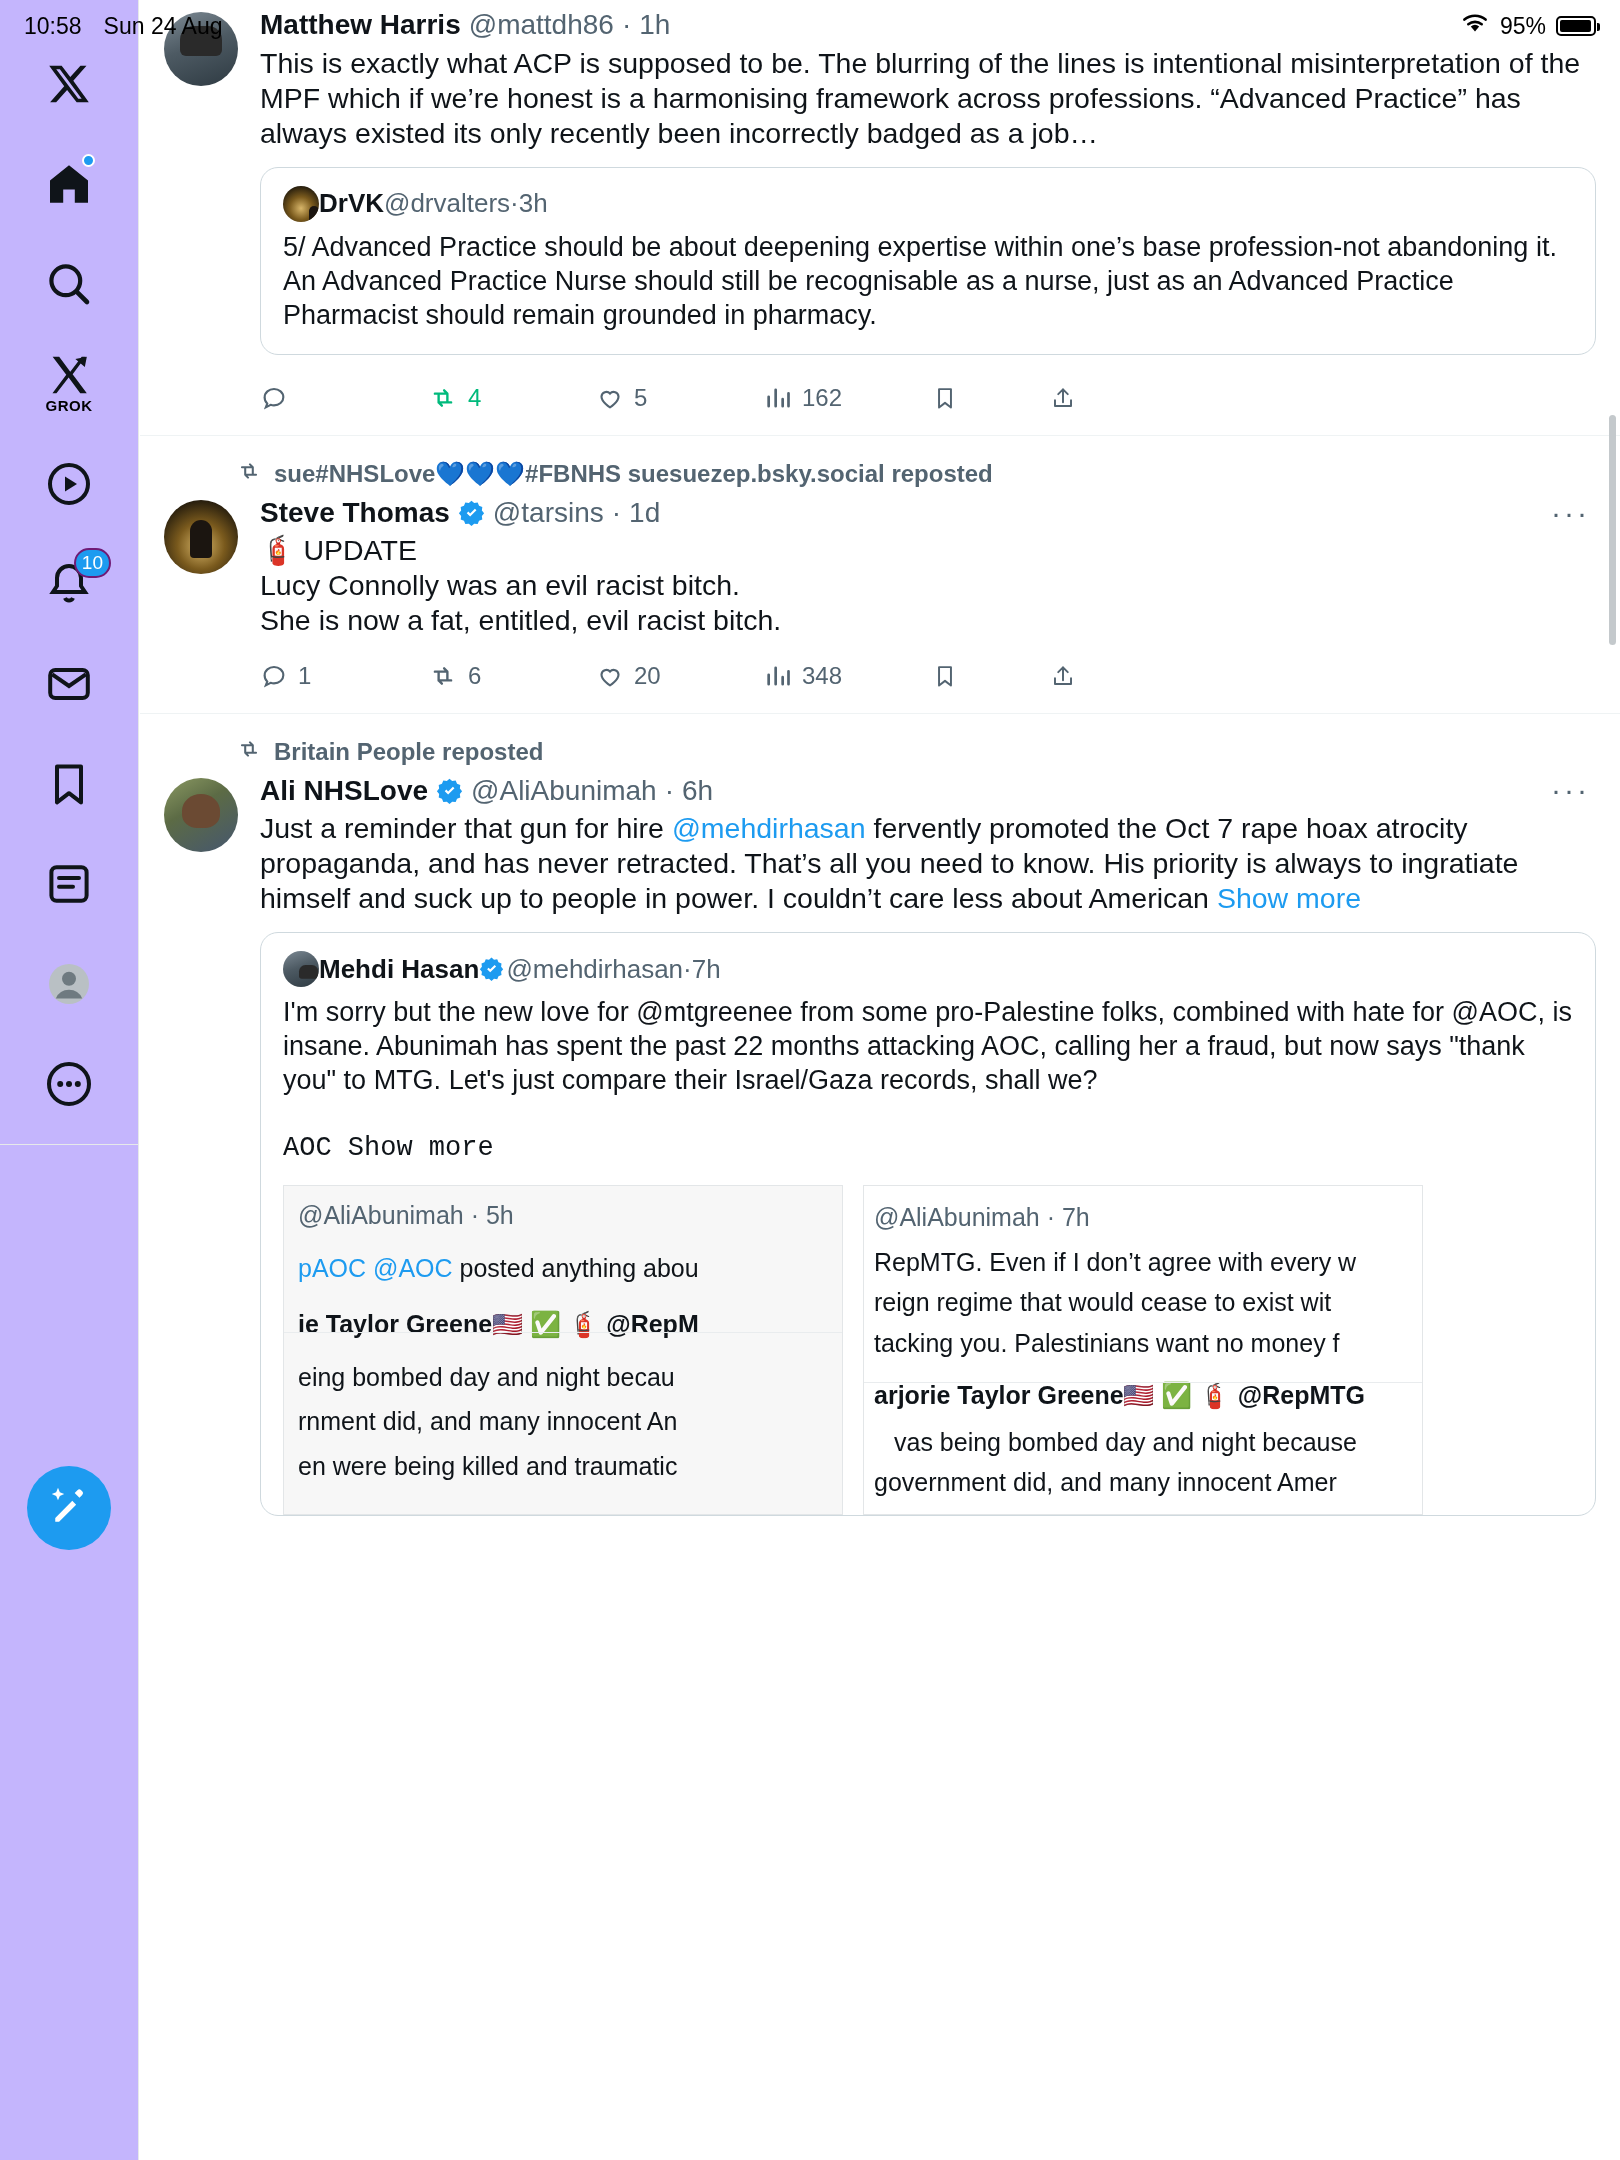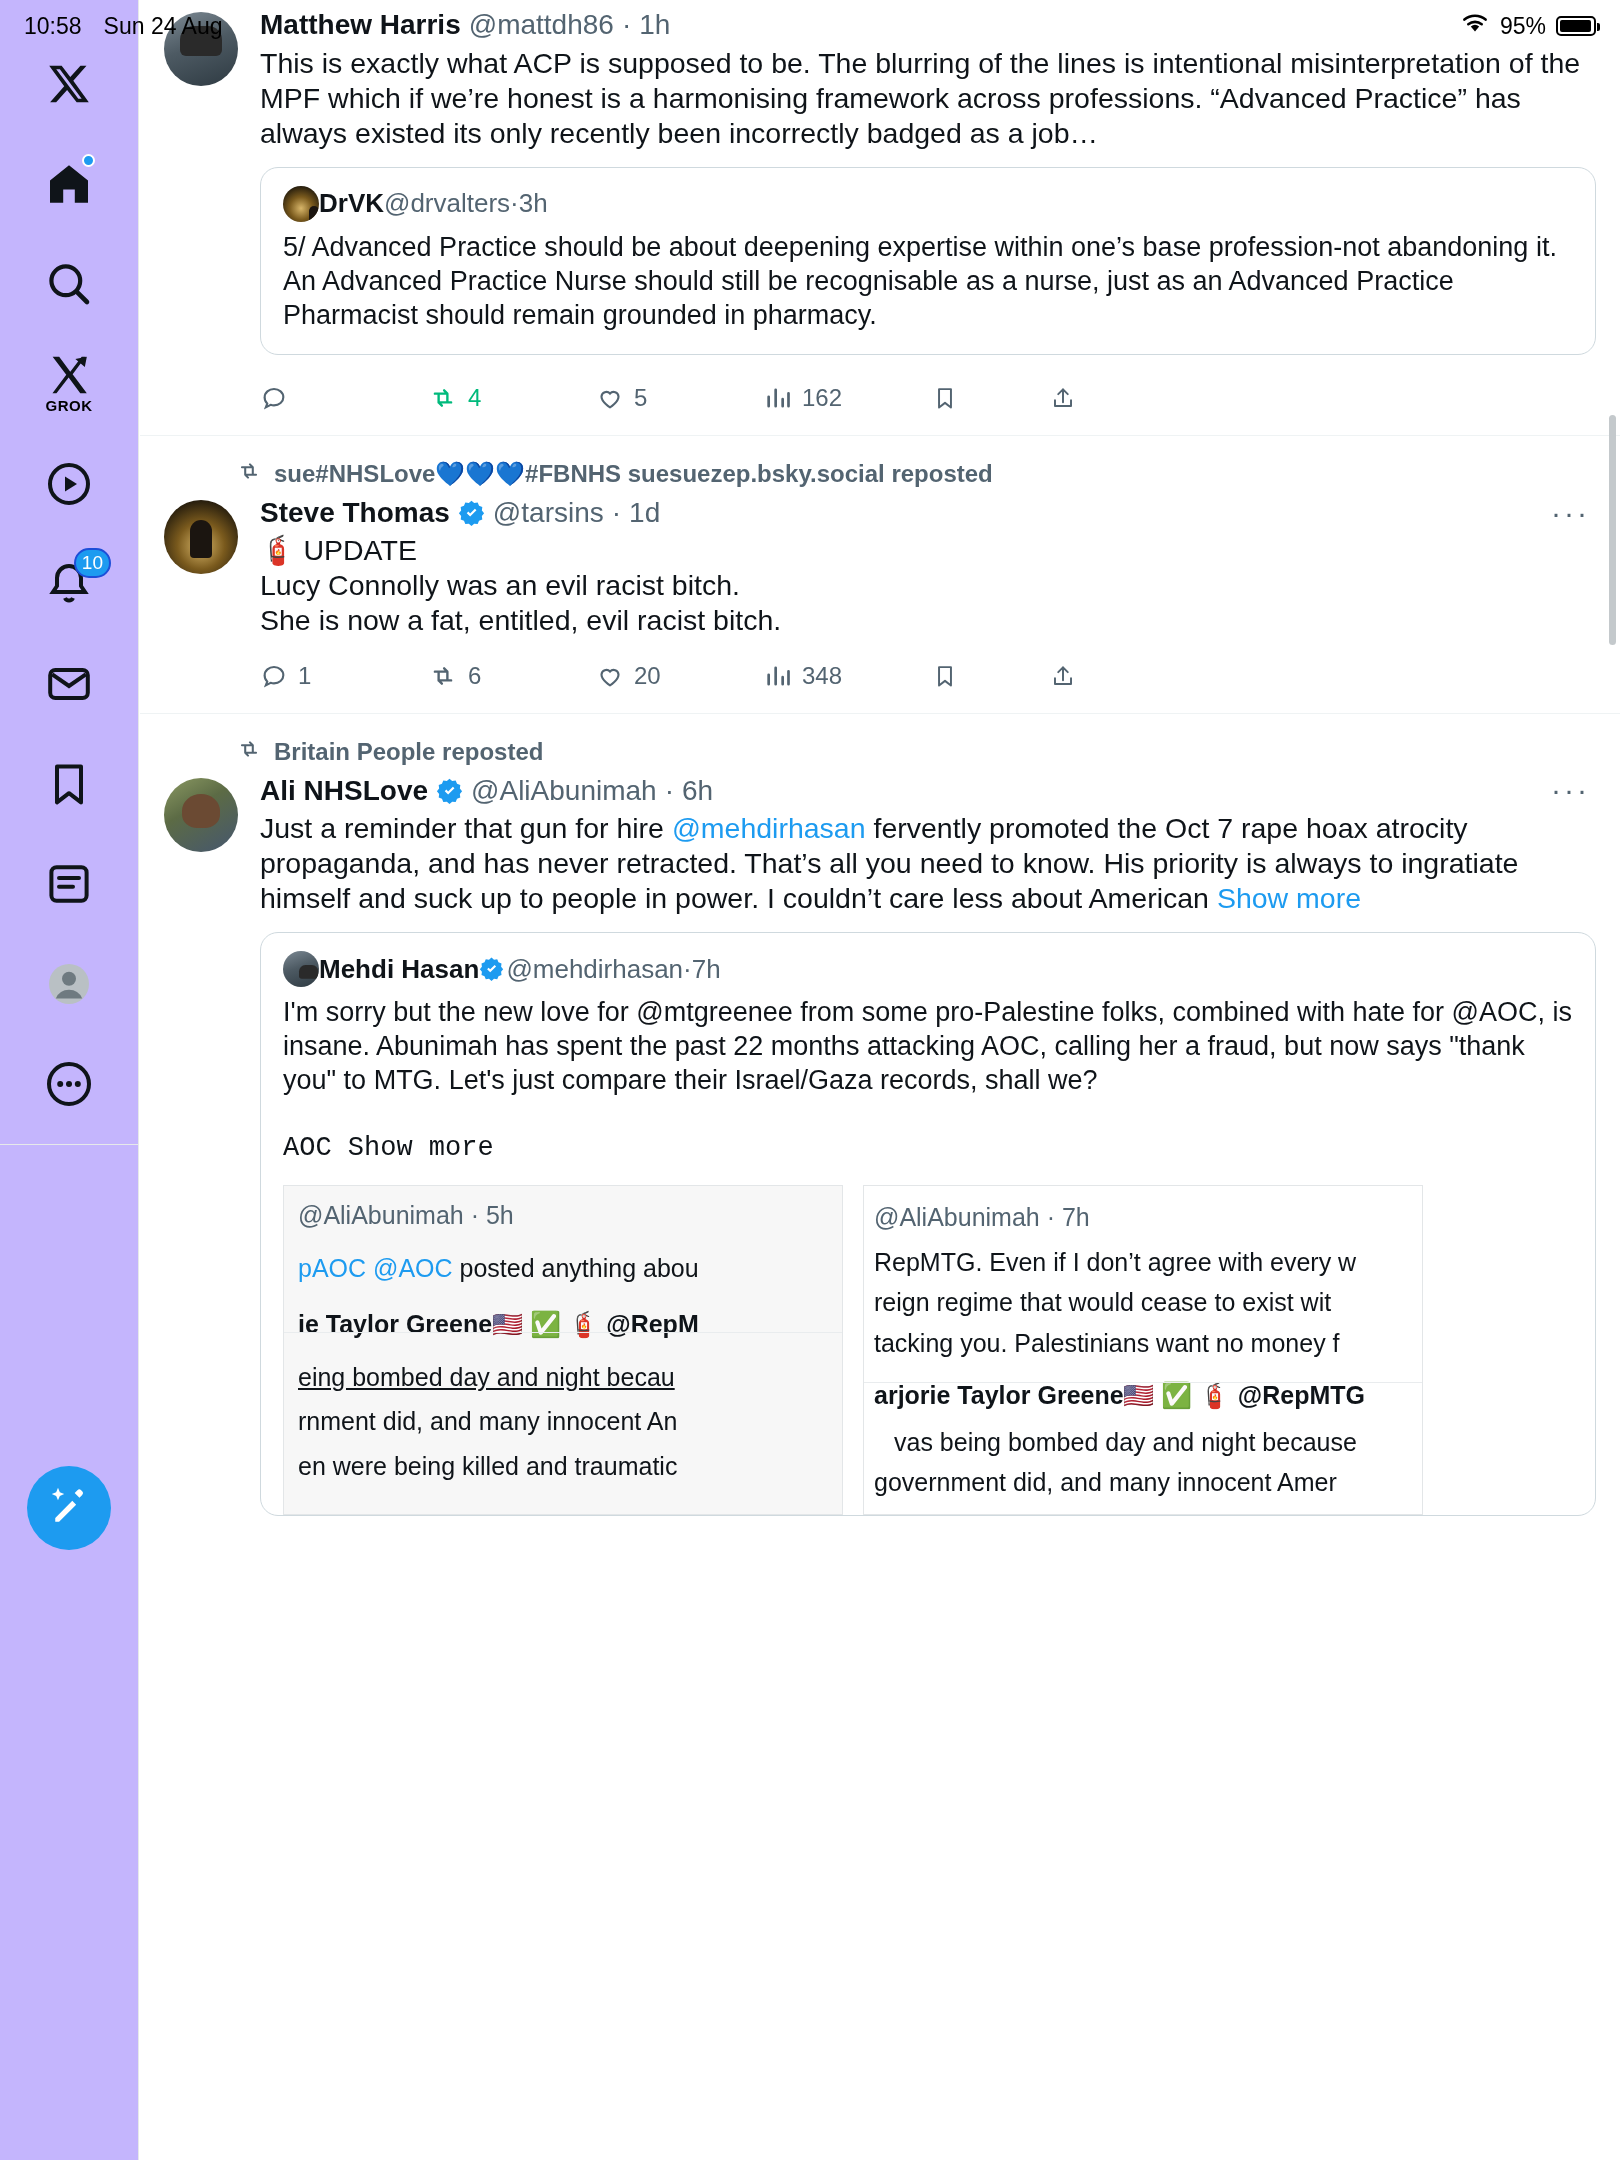--- a/index.html
+++ b/index.html
@@ -41,21 +41,21 @@
     position: relative; margin-bottom: 4px;
   }
   .rail-item svg { display: block; }
   .dot-badge {
     position: absolute; top: 18px; right: 22px; width: 13px; height: 13px;
     background: #1d9bf0; border-radius: 50%; border: 2px solid #fff;
   }
   .count-badge {
     position: absolute; top: 12px; right: 6px; min-width: 34px; height: 30px;
     background: #1d9bf0; color: #fff; border-radius: 15px; font-size: 19px;
-    display: flex; align-items: center; justify-content: center; border: 2px solid #1d4ed8;
+    display: flex; align-items: center; justify-content: center; border: 2px solid #701a75;
     font-weight: 500; padding: 0 6px;
   }
   .grok-label { font-size: 15px; font-weight: 700; letter-spacing: .5px; margin-top: 2px; }
   .rail-divider { width: 139px; height: 1px; background: #e6e9ea; margin-top: 8px; }
   .compose-fab {
     position: absolute; left: 27px; bottom: 610px; width: 84px; height: 84px;
     border-radius: 50%; background: #1d9bf0; display: flex; align-items: center; justify-content: center;
   }
 
   
@@ -449,21 +449,21 @@
 
             <div class="img-block">
               <div class="img-pane left">
                 <div class="pane-pad">
                   <div class="ip-line ip-muted">@AliAbunimah · 5h</div>
                   <div class="ip-line" style="margin-top:22px;"><span class="ip-link">pAOC @AOC</span><span> posted anything abou</span></div>
                 </div>
                 <div class="divider-strip" style="top:146px;"></div>
                 <div class="pane-pad" style="padding-top:26px;">
                   <div class="ip-line ip-bold">ie Taylor Greene🇺🇸 ✅ 🧯 @RepM</div>
-                  <div class="ip-line" style="margin-top:22px;text-decoration:underline;">eing bombed day and night becau</div>
+                  <div class="ip-line" style="margin-top:22px;">eing bombed day and night becau</div>
                   <div class="ip-line" style="margin-top:14px;">rnment did, and many innocent An</div>
                   <div class="ip-line" style="margin-top:14px;">en were being killed and traumatic</div>
                 </div>
               </div>
 
               <div class="img-pane right">
                 <div class="pane-pad2">
                   <div class="ip-line ip-muted">@AliAbunimah · 7h</div>
                   <div class="ip-line" style="margin-top:14px;">RepMTG. Even if I don’t agree with every w</div>
                   <div class="ip-line" style="margin-top:10px;">reign regime that would cease to exist wit</div>

